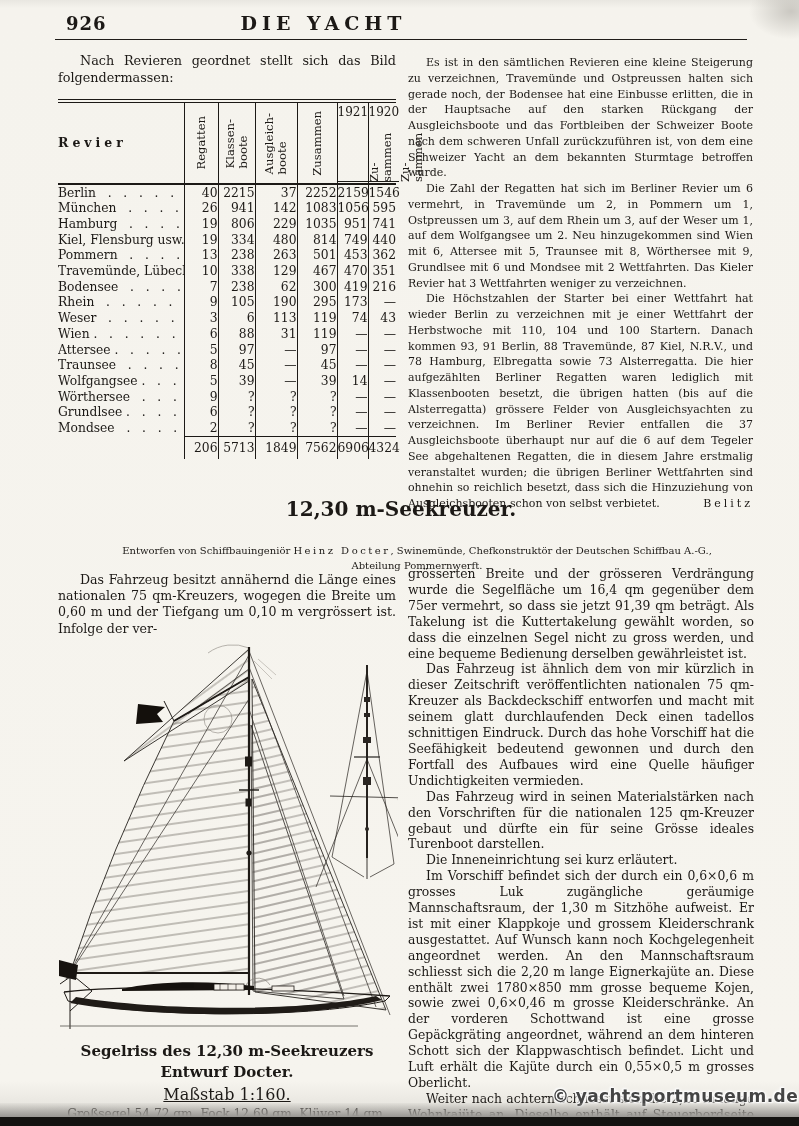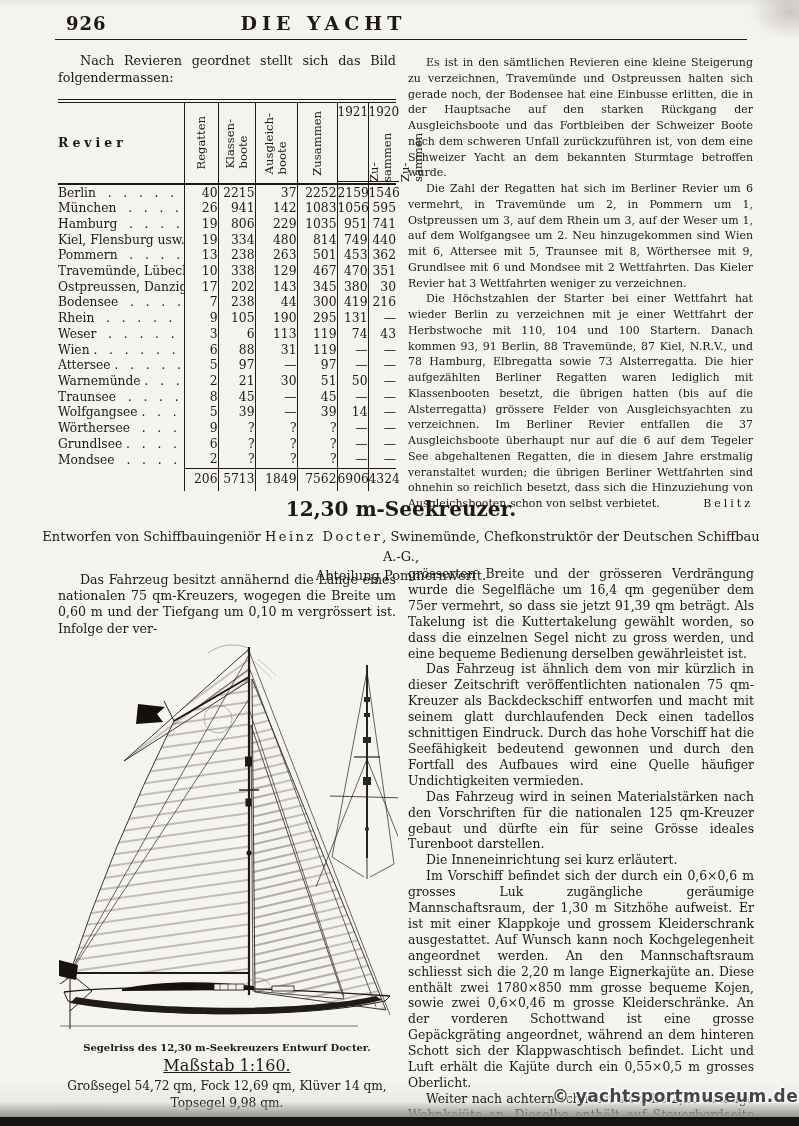--- a/index.html
+++ b/index.html
@@ -37,29 +37,29 @@
   tfoot td.rname{border-top:none;}
 
   
   .col-rt{position:absolute;left:408px;top:55px;width:345px;font-size:11px;line-height:15.75px;text-align:justify;}
   .col-rt p{margin:0;text-indent:18px;}
   .sig{float:right;letter-spacing:3px;text-indent:0;}
 
   
   .art-title{position:absolute;left:55px;top:497px;width:692px;text-align:center;margin:0;
     font-size:20px;font-weight:bold;}
-  .art-byline{position:absolute;left:40px;top:527px;width:722px;text-align:center;font-size:13px;line-height:1.5;margin:0;}
+  .art-byline{position:absolute;left:40px;top:527px;width:722px;text-align:center;font-size:10px;line-height:1.5;margin:16px;}
   .byname{letter-spacing:2.5px;}
 
   
   .col-lb{position:absolute;left:58px;top:572px;width:338px;font-size:12.6px;line-height:16.2px;text-align:justify;}
   .col-lb .lead{margin:0;text-indent:22px;}
   .figure{margin-top:2px;}
   .fig-caption{text-align:center;line-height:1.42;margin-top:2px;}
-  .fig-caption .c1{font-weight:bold;font-size:10px;}
+  .fig-caption .c1{font-weight:bold;font-size:15px;}
   .fig-caption .c2{font-size:16px;text-decoration:underline;}
   .fig-caption .c3,.fig-caption .c4{font-size:12.2px;}
 
   .col-rb{position:absolute;left:408px;top:566px;width:346px;font-size:12.4px;line-height:15.9px;text-align:justify;}
   .col-rb p{margin:0;text-indent:18px;}
   .col-rb p.first{text-indent:0;}
 
   
   .watermark{position:absolute;left:552px;top:1086px;font-family:"DejaVu Sans","Liberation Sans",sans-serif;
     font-size:17px;font-weight:bold;color:#454545;letter-spacing:.4px;
@@ -172,44 +172,35 @@
         <tr>
             <td class="rname">Travemünde, Lübeck</td>
             <td class="num clh">10</td>
             <td class="num cl">338</td>
             <td class="num cl">129</td>
             <td class="num cl">467</td>
             <td class="num cl">470</td>
             <td class="num cl">351</td>
           </tr>
         <tr>
-            <td class="rname">Ostpreussen, Danzig</td>
-            <td class="num clh">17</td>
-            <td class="num cl">202</td>
-            <td class="num cl">143</td>
-            <td class="num cl">345</td>
-            <td class="num cl">380</td>
-            <td class="num cl">30</td>
-          </tr>
-        <tr>
             <td class="rname">Bodensee   .   .   .   .</td>
             <td class="num clh">7</td>
             <td class="num cl">238</td>
-            <td class="num cl">44</td>
+            <td class="num cl">62</td>
             <td class="num cl">300</td>
             <td class="num cl">419</td>
             <td class="num cl">216</td>
           </tr>
         <tr>
             <td class="rname">Rhein   .   .   .   .   .</td>
             <td class="num clh">9</td>
             <td class="num cl">105</td>
             <td class="num cl">190</td>
             <td class="num cl">295</td>
-            <td class="num cl">131</td>
+            <td class="num cl">173</td>
             <td class="num cl">—</td>
           </tr>
         <tr>
             <td class="rname">Weser   .   .   .   .   .</td>
             <td class="num clh">3</td>
             <td class="num cl">6</td>
             <td class="num cl">113</td>
             <td class="num cl">119</td>
             <td class="num cl">74</td>
             <td class="num cl">43</td>
@@ -223,29 +214,20 @@
             <td class="num cl">—</td>
             <td class="num cl">—</td>
           </tr>
         <tr>
             <td class="rname">Attersee .   .   .   .   .</td>
             <td class="num clh">5</td>
             <td class="num cl">97</td>
             <td class="num cl">—</td>
             <td class="num cl">97</td>
             <td class="num cl">—</td>
-            <td class="num cl">—</td>
-          </tr>
-        <tr>
-            <td class="rname">Warnemünde .   .   .</td>
-            <td class="num clh">2</td>
-            <td class="num cl">21</td>
-            <td class="num cl">30</td>
-            <td class="num cl">51</td>
-            <td class="num cl">50</td>
             <td class="num cl">—</td>
           </tr>
         <tr>
             <td class="rname">Traunsee   .   .   .   .</td>
             <td class="num clh">8</td>
             <td class="num cl">45</td>
             <td class="num cl">—</td>
             <td class="num cl">45</td>
             <td class="num cl">—</td>
             <td class="num cl">—</td>

